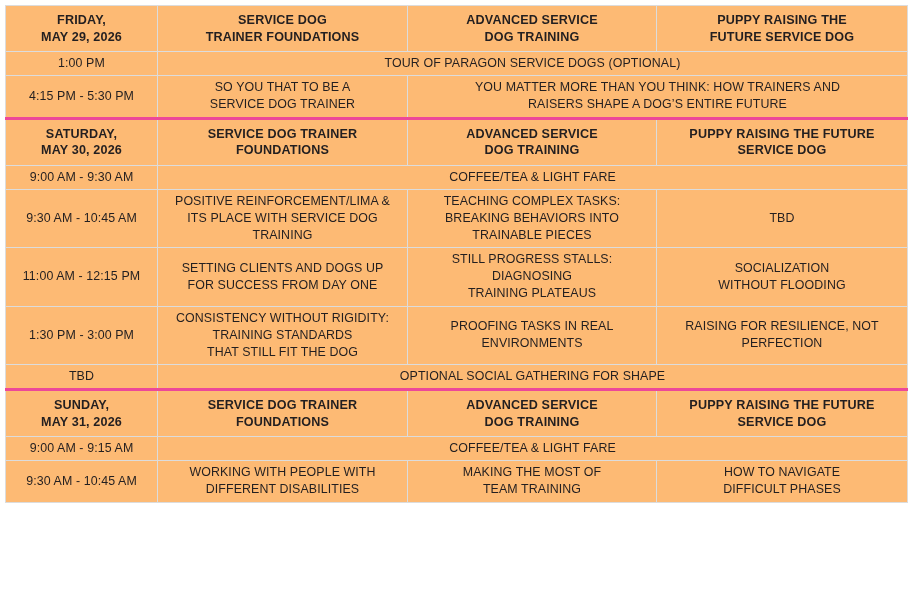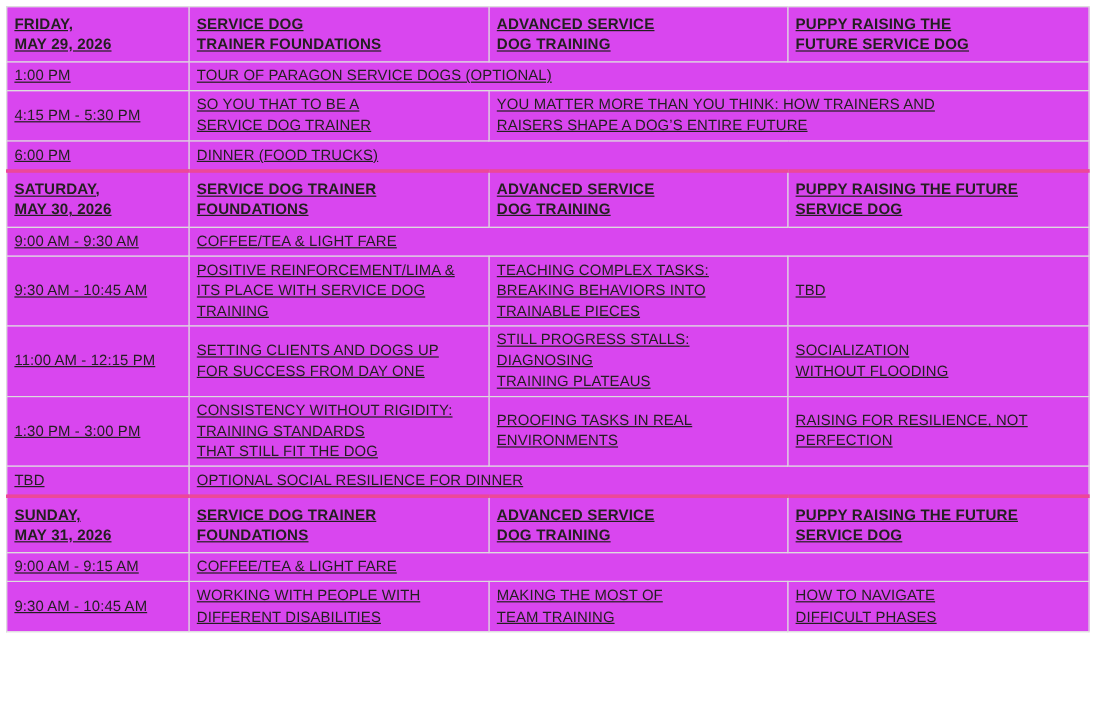--- a/index.html
+++ b/index.html
@@ -29,30 +29,29 @@
 
   table.schedule col.c-time  { width: 152px; }
   table.schedule col.c-trk1  { width: 250px; }
   table.schedule col.c-trk2  { width: 249px; }
   table.schedule col.c-trk3  { width: 251px; }
 
   table.schedule td,
   table.schedule th {
     border: 1px solid #dcdcdc;
     padding: 3px 6px;
-    text-align: left;
+    text-align: center;
     vertical-align: middle;
     font-size: 12.4px;
     line-height: 1.38;
     font-weight: 400;
     letter-spacing: 0.1px;
     color: #231f20;
-    background: #d946ef;
+    background: #fdba74;
     box-sizing: border-box;
-    text-decoration: underline;
   }
 
   
   tr.day-header td {
     font-weight: bold;
     font-size: 12.6px;
     line-height: 1.32;
     letter-spacing: 0.15px;
     padding-top: 6px;
     padding-bottom: 6px;
@@ -103,24 +102,20 @@
           <td>4:15 PM - 5:30 PM</td>
           <td>
             <span class="nowrap-line">SO YOU THAT TO BE A</span>
             <span class="nowrap-line">SERVICE DOG TRAINER</span>
           </td>
           <td colspan="2">
             <span class="nowrap-line">YOU MATTER MORE THAN YOU THINK: HOW TRAINERS AND</span>
             <span class="nowrap-line">RAISERS SHAPE A DOG’S ENTIRE FUTURE</span>
           </td>
         </tr>
-        <tr>
-          <td>6:00 PM</td>
-          <td colspan="3">DINNER (FOOD TRUCKS)</td>
-        </tr>
         <tr class="day-header rule-top">
           <td>
             <span class="nowrap-line">SATURDAY,</span>
             <span class="nowrap-line">MAY 30, 2026</span>
           </td>
           <td>
             <span class="nowrap-line">SERVICE DOG TRAINER</span>
             <span class="nowrap-line">FOUNDATIONS</span>
           </td>
           <td>
@@ -179,21 +174,21 @@
             <span class="nowrap-line">PROOFING TASKS IN REAL</span>
             <span class="nowrap-line">ENVIRONMENTS</span>
           </td>
           <td>
             <span class="nowrap-line">RAISING FOR RESILIENCE, NOT</span>
             <span class="nowrap-line">PERFECTION</span>
           </td>
         </tr>
         <tr>
           <td>TBD</td>
-          <td colspan="3">OPTIONAL SOCIAL RESILIENCE FOR DINNER</td>
+          <td colspan="3">OPTIONAL SOCIAL GATHERING FOR SHAPE</td>
         </tr>
         <tr class="day-header rule-top">
           <td>
             <span class="nowrap-line">SUNDAY,</span>
             <span class="nowrap-line">MAY 31, 2026</span>
           </td>
           <td>
             <span class="nowrap-line">SERVICE DOG TRAINER</span>
             <span class="nowrap-line">FOUNDATIONS</span>
           </td>

